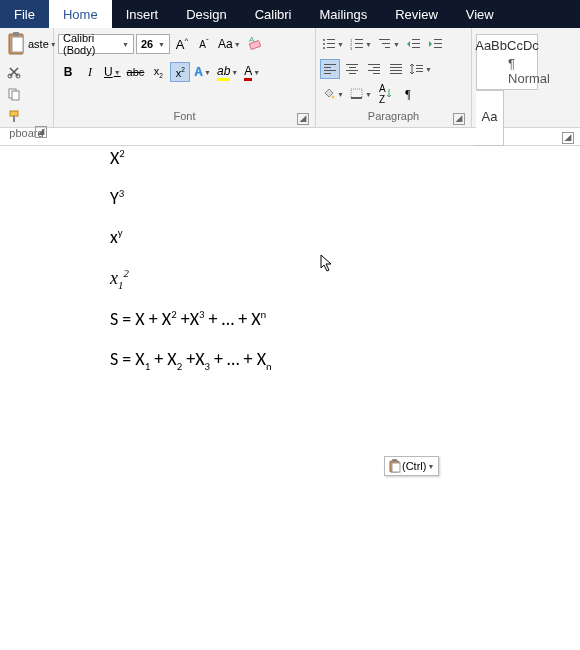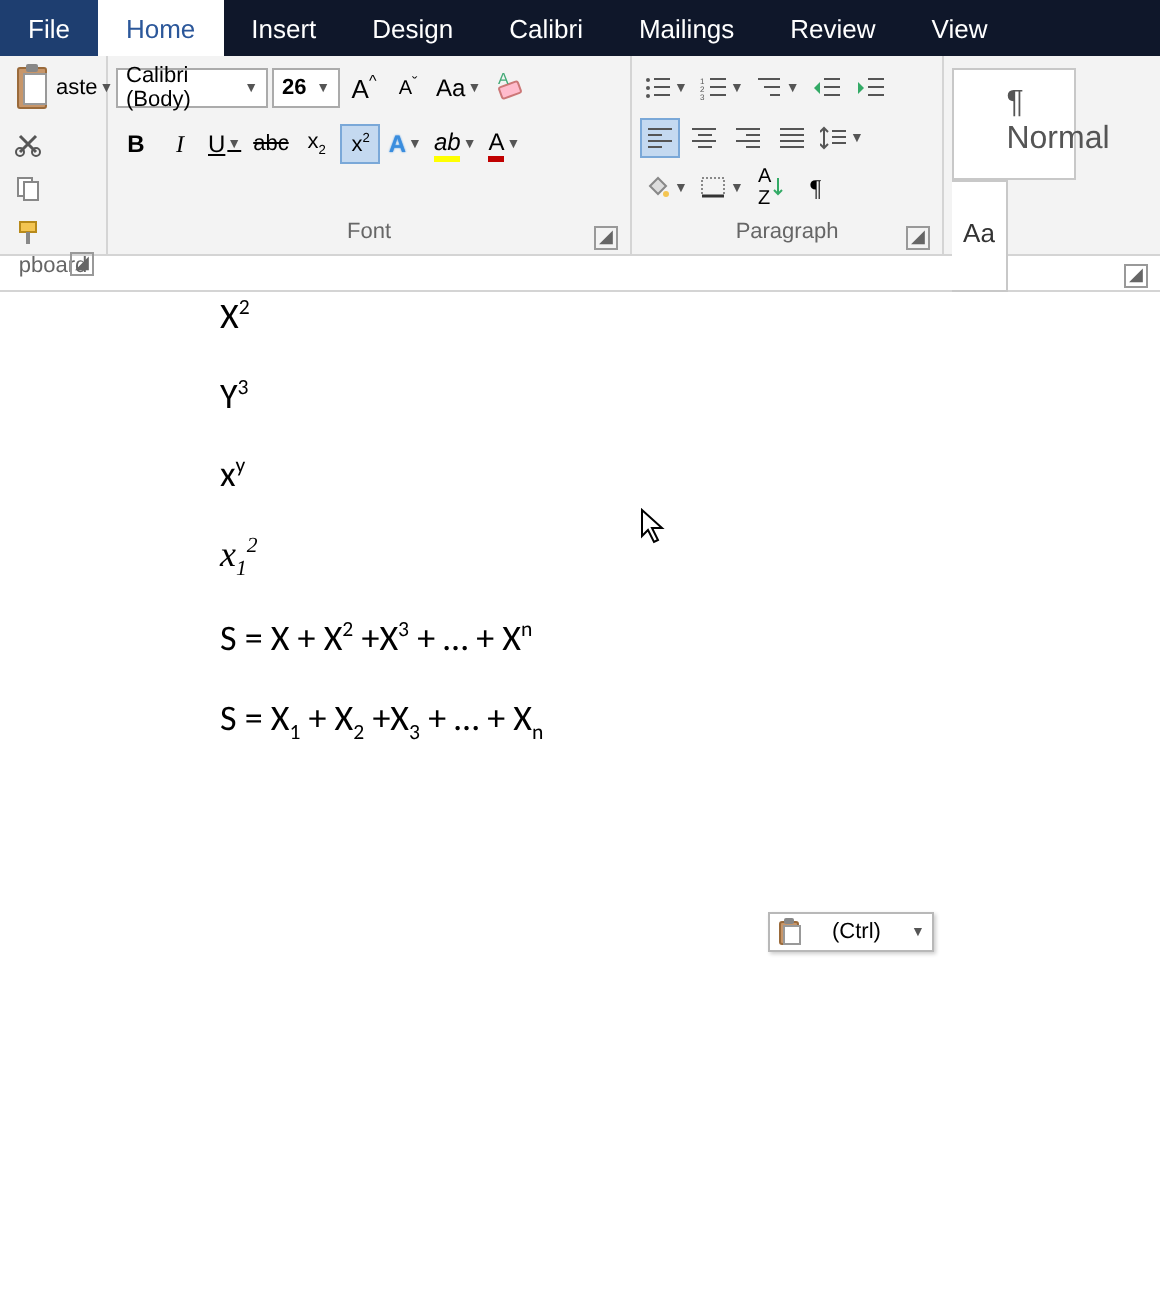--- a/index.html
+++ b/index.html
@@ -117,21 +117,21 @@
   
   .stylecard {
     width: 62px; height: 56px;
     border: 1px solid #c8c8c8;
     background: #fff;
     display: flex; flex-direction: column;
     align-items: center; justify-content: center;
     cursor: pointer;
   }
   .stylecard .samp { font-size: 13px; color:#333; flex:1; display:flex; align-items:center;}
-  .stylecard .lbl { font-size: 16px; color:#555; padding-bottom:3px;margin-left:44px;}
+  .stylecard .lbl { font-size: 13px; color:#555; padding-bottom:3px;margin-left:44px;}
   .ruler {
     height: 18px;
     background: #fff;
     border-bottom: 1px solid #d4d4d4;
   }
   .page-area {
     background: #fff;
     height: calc(650px - 28px - 100px - 18px);
     position: relative;
     overflow: hidden;
@@ -155,21 +155,21 @@
     position: absolute;
     width: 13px; height: 19px;
   }
   .paste-options {
     position: absolute;
     border: 1px solid #b8b8b8;
     background: #fff;
     font-size: 11px;
     display: flex; align-items: center;
     padding: 2px 4px;
-    gap: 14px;
+    gap: 0;
     cursor: pointer;
     box-shadow: 1px 1px 2px rgba(0,0,0,0.2);
   }
   
   svg { display:block; }
   .color-bar { height:3px; display:block;}
   
   .align-icon { width:12px; height:10px; display:flex; flex-direction:column; justify-content:space-between;}
   .align-icon span { background:#555; height:1px; display:block;}
 </style>
@@ -413,20 +413,21 @@
     </div>
     <div class="group-label">
       <span>Paragraph</span>
       <span class="dlg">◢</span>
     </div>
   </div>
 
   <div class="group" style="flex:1; border-right:none;">
     <div class="group-body row" style="align-items:flex-start; gap:0; padding-top:4px;">
       <div class="stylecard">
+        <div class="samp">AaBbCcDc</div>
         <div class="lbl">¶ Normal</div>
       </div>
       <div class="stylecard" style="width:28px; border-left:none;">
         <div class="samp">Aa</div>
         <div class="lbl"></div>
       </div>
     </div>
     <div class="group-label">
        <span class="dlg">◢</span>
     </div>

